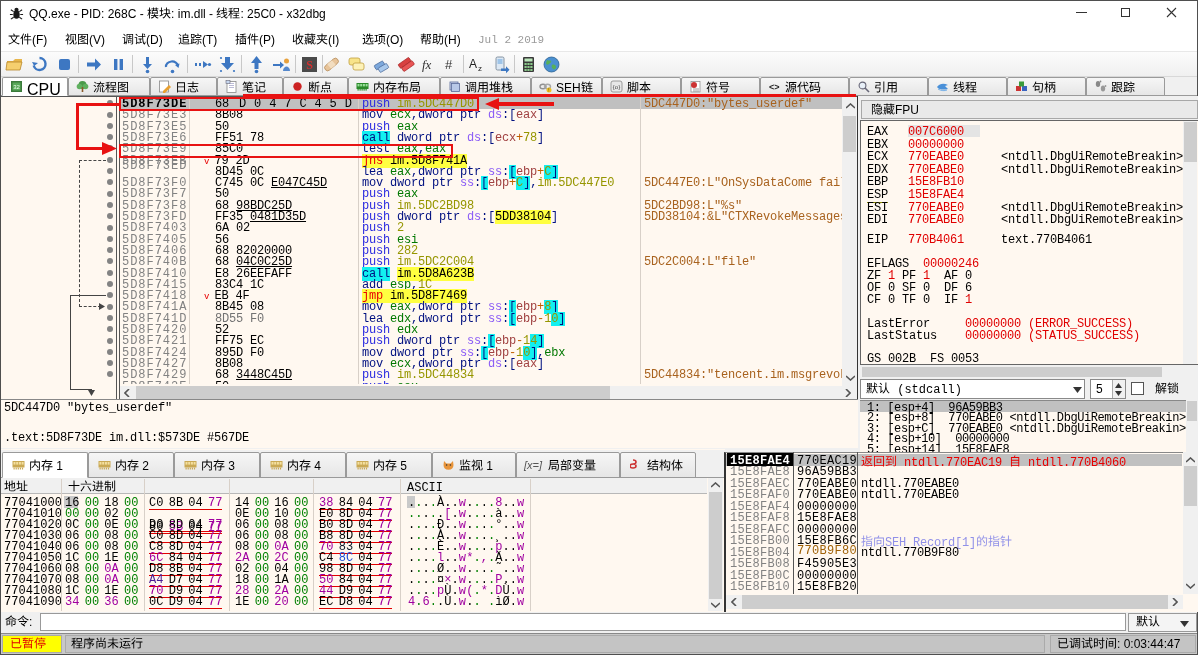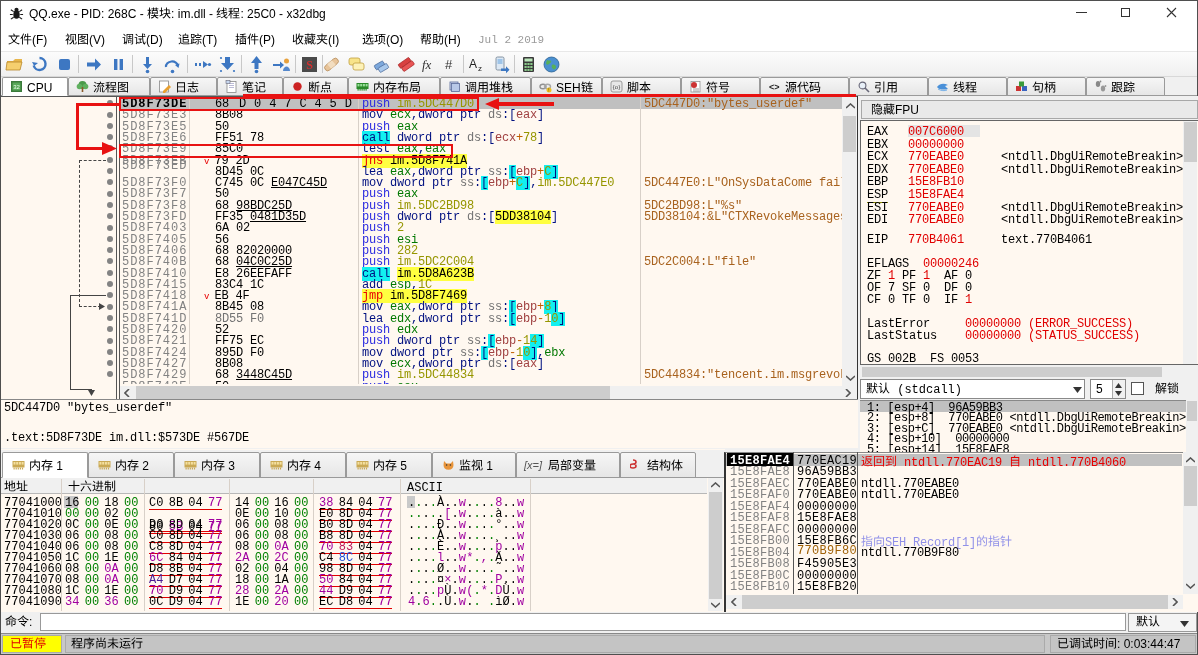--- a/index.html
+++ b/index.html
@@ -6,21 +6,21 @@
  font-family:"Liberation Sans",sans-serif;background:#f0f0f0}
 .ab{position:absolute}
 .m{font-family:"Liberation Mono",monospace;font-size:12px;letter-spacing:-0.2px;white-space:pre;line-height:1}
 .cj{display:inline-block;vertical-align:-0.12em;fill:currentColor}
 .gA{color:#828282}
 .mn{color:#001080}
 .mb{color:#2A2AE0}
 .rg{color:#007800}
 .mm{color:#A04040}
 .nu{color:#969600}
-.sg{color:#737373}
+.sg{color:#8b5cf6}
 .pl{color:#C06000}
 .yb{background:#FFFF40}
 .cy{background:#12F0F0}
 .rd{color:#E80000}
 .cm{color:#A8621E}
 .blk{color:#000}
 .und{text-decoration:underline;text-underline-offset:1px;text-decoration-thickness:1px}
 </style></head>
 <body>
 <svg style="position:absolute;width:0;height:0" aria-hidden="true">
@@ -297,21 +297,21 @@
     <path d="M5 5c2 1 3 0 4 1s-1 2-2 3-3 1-3-1zM10 10c2-1 4 0 4 2s-2 3-3 2-2-3-1-4z" fill="#58b058"></path>
     <circle cx="9.5" cy="9.5" r="7.5" fill="none" stroke="#2a6090" stroke-width="0.8"></circle>
   </svg>
 <div class="ab" style="left:1px;top:77px;width:1196px;height:19px;background:#f0f0f0;border-bottom:1px solid #9a9a9a"></div>
 <div class="ab" style="left:2px;top:77px;width:66px;height:19px;background:#fff;border:1px solid #9a9a9a;border-bottom:1px solid #fff;border-radius:2px 2px 0 0"></div>
 <svg class="ab" style="left:10px;top:80px" width="13" height="13" viewBox="0 0 13 13">
     <rect x="1" y="1" width="11" height="11" fill="#3a7a3a"></rect>
     <rect x="2.5" y="2.5" width="8" height="8" fill="#58a858"></rect>
     <text x="6.5" y="9" font-size="6" fill="#eaffea" text-anchor="middle">32</text>
   </svg>
-<div class="ab" style="left:27px;top:81px;font-size:12px;color:#000;white-space:nowrap">CPU</div>
+<div class="ab" style="left:27px;top:81px;font-size:16px;color:#000;white-space:nowrap">CPU</div>
 <div class="ab" style="left:68px;top:77px;width:82px;height:19px;background:linear-gradient(#f6f6f6,#e6e6e6);border:1px solid #9a9a9a;border-radius:2px 2px 0 0"></div>
 <svg class="ab" style="left:76px;top:80px" width="13" height="13" viewBox="0 0 13 13">
     <circle cx="6.5" cy="5" r="4" fill="#4a9a4a"></circle>
     <circle cx="3.5" cy="6.5" r="2.8" fill="#5fb05f"></circle>
     <circle cx="9.5" cy="6.5" r="2.8" fill="#5fb05f"></circle>
     <rect x="5.7" y="7" width="1.6" height="5" fill="#8a5a2a"></rect>
   </svg>
 <div class="ab" style="left:93px;top:81px;font-size:12px;color:#000;white-space:nowrap"><svg class="cj" style="width:12px;height:12px" viewBox="0 0 1000 1000">
       <use href="#u6D41"></use>
     </svg><svg class="cj" style="width:12px;height:12px" viewBox="0 0 1000 1000">
@@ -665,21 +665,21 @@
 <div class="ab m" style="left:908px;top:201.6px;color:#e00000">770EABE0</div>
 <div class="ab m" style="left:1001px;top:201.6px;color:#000">&lt;ntdll.DbgUiRemoteBreakin&gt;</div>
 <div class="ab m" style="left:867px;top:214.2px;color:#000"><span style="">EDI</span></div>
 <div class="ab m" style="left:908px;top:214.2px;color:#e00000">770EABE0</div>
 <div class="ab m" style="left:1001px;top:214.2px;color:#000">&lt;ntdll.DbgUiRemoteBreakin&gt;</div>
 <div class="ab m" style="left:867px;top:233.5px;color:#000"><span style="">EIP</span></div>
 <div class="ab m" style="left:908px;top:233.5px;color:#e00000">770B4061</div>
 <div class="ab m" style="left:1001px;top:233.5px;color:#000">text.770B4061</div>
 <div class="ab m" style="left:867px;top:257.5px;color:#000">EFLAGS  <span style="color:#e00000">00000246</span></div>
 <div class="ab m" style="left:867px;top:270px;color:#000">ZF <span style="color:#e00000">1</span> PF <span style="color:#e00000">1</span>  AF 0</div>
-<div class="ab m" style="left:867px;top:281.8px;color:#000">OF 7 SF 0  DF 0</div>
+<div class="ab m" style="left:867px;top:281.8px;color:#000">OF 0 SF 0  DF 6</div>
 <div class="ab m" style="left:867px;top:293.6px;color:#000">CF 0 TF 0  IF <span style="color:#e00000">1</span></div>
 <div class="ab m" style="left:867px;top:317.5px;color:#000">LastError     <span style="color:#e00000">00000000 (ERROR_SUCCESS)</span></div>
 <div class="ab m" style="left:867px;top:330px;color:#000">LastStatus    <span style="color:#e00000">00000000 (STATUS_SUCCESS)</span></div>
 <div class="ab m" style="left:867px;top:353px;color:#000">GS 002B  FS 0053</div>
 <div class="ab" style="left:1183px;top:121px;width:14px;height:243px;background:#f0f0f0"></div>
 <div class="ab" style="left:1184px;top:122px;width:13px;height:40px;background:#cdcdcd"></div>
 <div class="ab" style="left:861px;top:366px;width:337px;height:12px;background:#f0f0f0"></div>
 <div class="ab" style="left:862px;top:367px;width:300px;height:10px;background:#cdcdcd"></div>
 <div class="ab" style="left:860px;top:379px;width:225px;height:20px;background:#fff;border:1px solid #8a8a8a"></div>
 <div class="ab" style="left:866px;top:382px;font-size:12px;color:#000;font-family:'Liberation Mono',monospace;font-size:12px"><svg class="cj" style="width:12px;height:12px" viewBox="0 0 1000 1000">
@@ -898,21 +898,21 @@
 <div class="ab m" style="left:4px;top:529.8px;color:#000;letter-spacing:0.05px">77041030</div>
 <div class="ab m" style="left:65px;top:529.8px;letter-spacing:0.05px;word-spacing:-2.15px;"><span style="color:#000">06</span> <span style="color:#008000">00</span> <span style="color:#000">08</span> <span style="color:#008000">00</span></div>
 <div class="ab m" style="left:149px;top:529.8px;letter-spacing:0.05px;word-spacing:-2.15px; border-bottom:1px solid #e00000;"><span style="color:#000">C0</span> <span style="color:#000">8D</span> <span style="color:#000">04</span> <span style="color:#A000A0">77</span></div>
 <div class="ab m" style="left:235px;top:529.8px;letter-spacing:0.05px;word-spacing:-2.15px;"><span style="color:#000">06</span> <span style="color:#008000">00</span> <span style="color:#000">08</span> <span style="color:#008000">00</span></div>
 <div class="ab m" style="left:319px;top:529.8px;letter-spacing:0.05px;word-spacing:-2.15px; border-bottom:1px solid #e00000;"><span style="color:#000">B8</span> <span style="color:#000">8D</span> <span style="color:#000">04</span> <span style="color:#A000A0">77</span></div>
 <div class="ab m" style="left:408px;top:529.8px;letter-spacing:0.05px"><span style="color:#000">.</span><span style="color:#008000">.</span><span style="color:#000">.</span><span style="color:#008000">.</span><span style="color:#000">À</span><span style="color:#000">.</span><span style="color:#000">.</span><span style="color:#A000A0">w</span><span style="color:#000">.</span><span style="color:#008000">.</span><span style="color:#000">.</span><span style="color:#008000">.</span><span style="color:#000">¸</span><span style="color:#000">.</span><span style="color:#000">.</span><span style="color:#A000A0">w</span></div>
 <div class="ab m" style="left:4px;top:540.9px;color:#000;letter-spacing:0.05px">77041040</div>
 <div class="ab m" style="left:65px;top:540.9px;letter-spacing:0.05px;word-spacing:-2.15px;"><span style="color:#000">06</span> <span style="color:#008000">00</span> <span style="color:#000">08</span> <span style="color:#008000">00</span></div>
 <div class="ab m" style="left:149px;top:540.9px;letter-spacing:0.05px;word-spacing:-2.15px; border-bottom:1px solid #e00000;"><span style="color:#000">C8</span> <span style="color:#000">8D</span> <span style="color:#000">04</span> <span style="color:#A000A0">77</span></div>
 <div class="ab m" style="left:235px;top:540.9px;letter-spacing:0.05px;word-spacing:-2.15px;"><span style="color:#000">08</span> <span style="color:#008000">00</span> <span style="color:#A000A0">0A</span> <span style="color:#008000">00</span></div>
-<div class="ab m" style="left:319px;top:540.9px;letter-spacing:0.05px;word-spacing:-2.15px; border-bottom:1px solid #e00000;"><span style="color:#A000A0">70</span> <span style="color:#be185d">83</span> <span style="color:#000">04</span> <span style="color:#A000A0">77</span></div>
+<div class="ab m" style="left:319px;top:540.9px;letter-spacing:0.05px;word-spacing:-2.15px; border-bottom:1px solid #e00000;"><span style="color:#A000A0">70</span> <span style="color:#0f172a">83</span> <span style="color:#000">04</span> <span style="color:#A000A0">77</span></div>
 <div class="ab m" style="left:408px;top:540.9px;letter-spacing:0.05px"><span style="color:#000">.</span><span style="color:#008000">.</span><span style="color:#000">.</span><span style="color:#008000">.</span><span style="color:#000">È</span><span style="color:#000">.</span><span style="color:#000">.</span><span style="color:#A000A0">w</span><span style="color:#000">.</span><span style="color:#008000">.</span><span style="color:#000">.</span><span style="color:#008000">.</span><span style="color:#A000A0">p</span><span style="color:#000">.</span><span style="color:#000">.</span><span style="color:#A000A0">w</span></div>
 <div class="ab m" style="left:4px;top:552.0px;color:#000;letter-spacing:0.05px">77041050</div>
 <div class="ab m" style="left:65px;top:552.0px;letter-spacing:0.05px;word-spacing:-2.15px;"><span style="color:#000">1C</span> <span style="color:#008000">00</span> <span style="color:#000">1E</span> <span style="color:#008000">00</span></div>
 <div class="ab m" style="left:149px;top:552.0px;letter-spacing:0.05px;word-spacing:-2.15px; border-bottom:1px solid #e00000;"><span style="color:#A000A0">6C</span> <span style="color:#000">84</span> <span style="color:#000">04</span> <span style="color:#A000A0">77</span></div>
 <div class="ab m" style="left:235px;top:552.0px;letter-spacing:0.05px;word-spacing:-2.15px;"><span style="color:#A000A0">2A</span> <span style="color:#008000">00</span> <span style="color:#A000A0">2C</span> <span style="color:#008000">00</span></div>
 <div class="ab m" style="left:319px;top:552.0px;letter-spacing:0.05px;word-spacing:-2.15px; border-bottom:1px solid #e00000;"><span style="color:#000">C4</span> <span style="color:#1d4ed8">8C</span> <span style="color:#000">04</span> <span style="color:#A000A0">77</span></div>
 <div class="ab m" style="left:408px;top:552.0px;letter-spacing:0.05px"><span style="color:#000">.</span><span style="color:#008000">.</span><span style="color:#000">.</span><span style="color:#008000">.</span><span style="color:#A000A0">l</span><span style="color:#000">.</span><span style="color:#000">.</span><span style="color:#A000A0">w</span><span style="color:#A000A0">*</span><span style="color:#008000">.</span><span style="color:#A000A0">,</span><span style="color:#008000">.</span><span style="color:#000">Ä</span><span style="color:#000">.</span><span style="color:#000">.</span><span style="color:#A000A0">w</span></div>
 <div class="ab m" style="left:4px;top:563.1px;color:#000;letter-spacing:0.05px">77041060</div>
 <div class="ab m" style="left:65px;top:563.1px;letter-spacing:0.05px;word-spacing:-2.15px;"><span style="color:#000">08</span> <span style="color:#008000">00</span> <span style="color:#A000A0">0A</span> <span style="color:#008000">00</span></div>
 <div class="ab m" style="left:149px;top:563.1px;letter-spacing:0.05px;word-spacing:-2.15px; border-bottom:1px solid #e00000;"><span style="color:#000">D8</span> <span style="color:#000">8B</span> <span style="color:#000">04</span> <span style="color:#A000A0">77</span></div>

